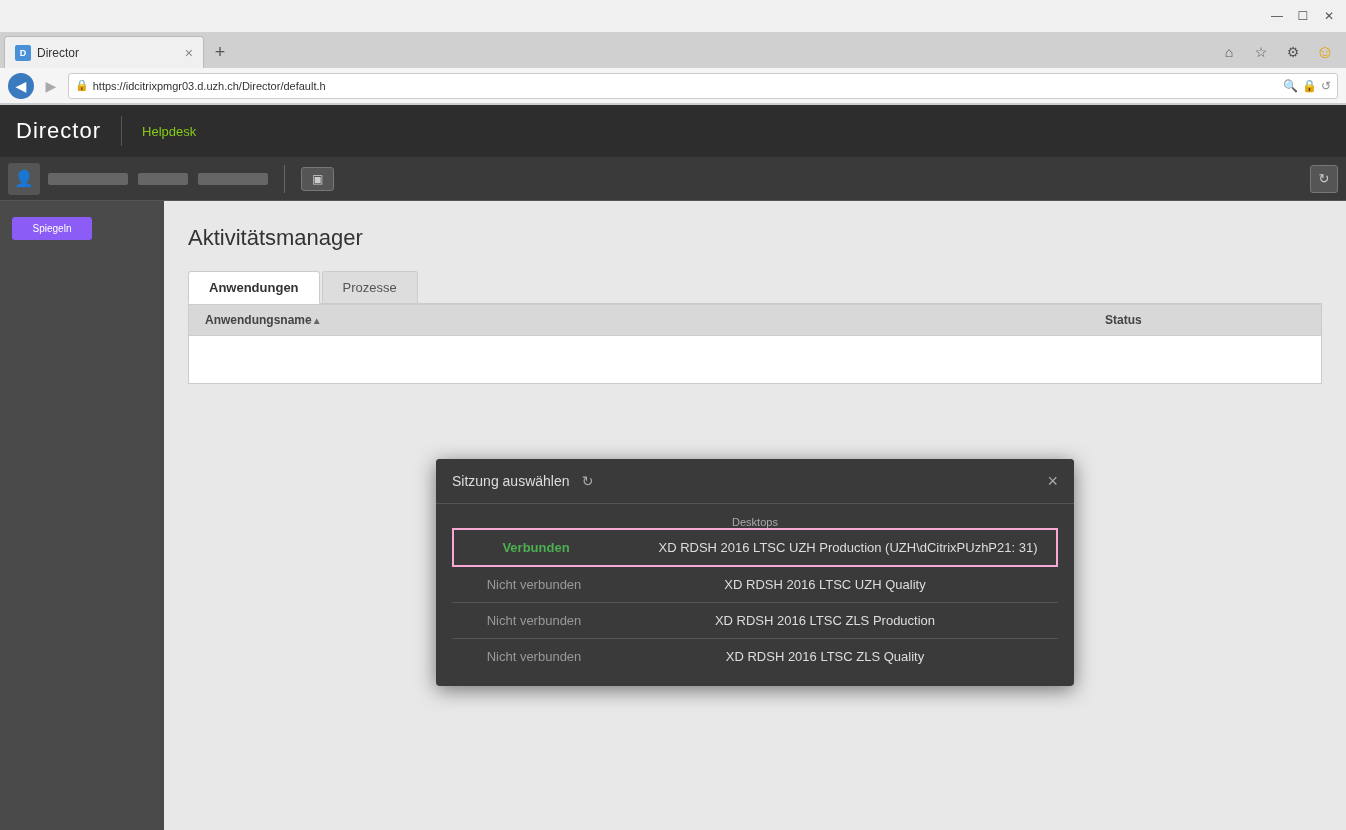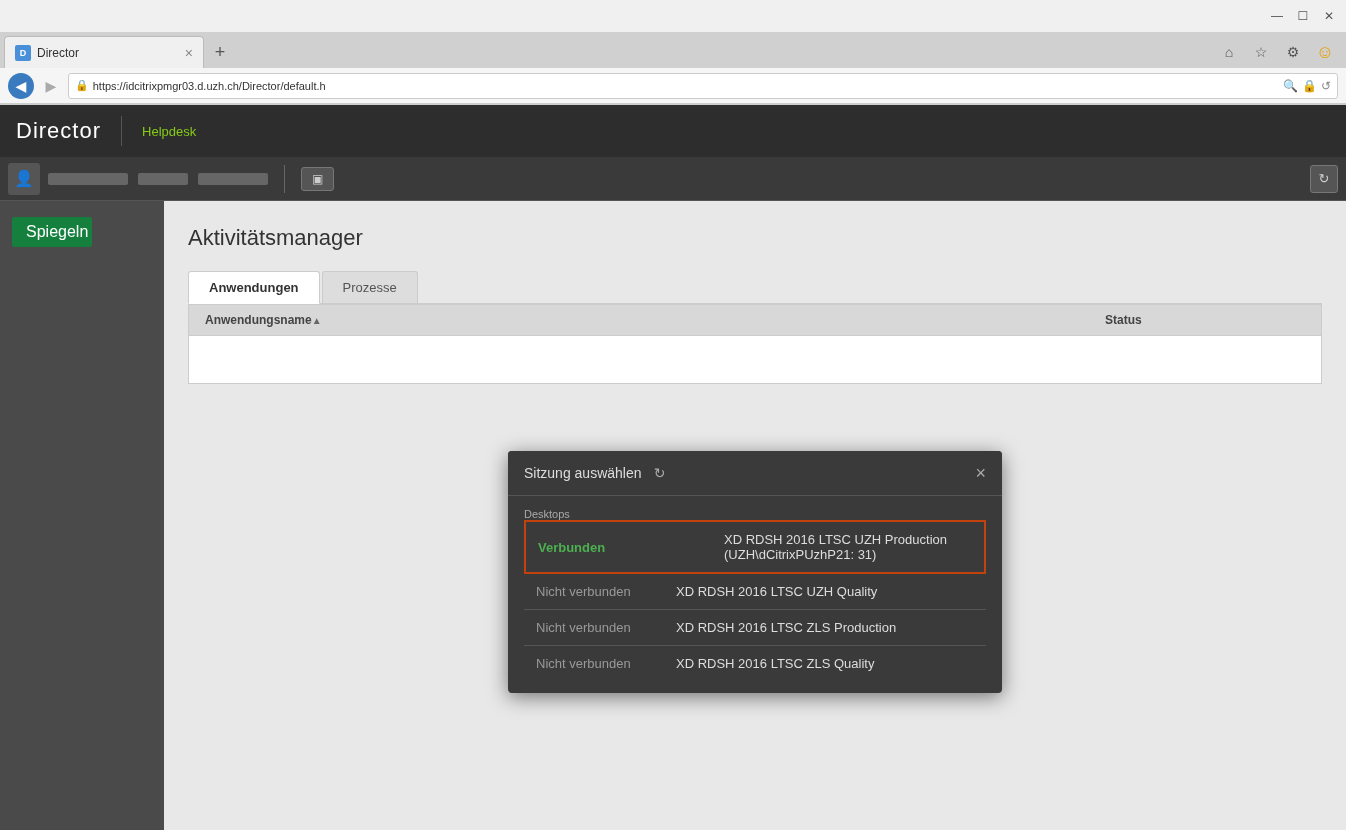--- a/index.html
+++ b/index.html
@@ -38,49 +38,49 @@
     .toolbar { background: #3a3a3a; display: flex; align-items: center; height: 44px; padding: 0 8px; gap: 8px; border-bottom: 1px solid #555; }
     .toolbar-user-icon { width: 32px; height: 32px; background: #555; border-radius: 3px; display: flex; align-items: center; justify-content: center; color: #ccc; font-size: 16px; cursor: pointer; }
     .toolbar-info { display: flex; align-items: center; gap: 4px; }
     .toolbar-redacted { background: #666; height: 12px; border-radius: 2px; }
     .toolbar-monitor-btn { background: #555; border: 1px solid #777; color: #ccc; padding: 4px 10px; border-radius: 3px; cursor: pointer; display: flex; align-items: center; gap: 4px; font-size: 12px; }
     .toolbar-refresh-btn { margin-left: auto; width: 28px; height: 28px; background: #555; border: 1px solid #777; border-radius: 3px; display: flex; align-items: center; justify-content: center; color: #ccc; cursor: pointer; }
 
     
     .main-layout { display: flex; height: calc(830px - 52px - 44px - 36px - 32px - 4px); }
     .sidebar { width: 164px; background: #4a4a4a; display: flex; flex-direction: column; padding: 16px 12px; gap: 8px; }
-    .spiegeln-btn { background: #15803d; color: white; border: none; padding: 6px 14px; border-radius: 3px; cursor: pointer; font-size: 16px; width: 80px; text-align: center; }
+    .spiegeln-btn { background: #8b5cf6; color: white; border: none; padding: 6px 14px; border-radius: 3px; cursor: pointer; font-size: 10px; width: 80px; text-align: center; }
 
     .content-area { flex: 1; background: #e8e8e8; padding: 24px; overflow: auto; position: relative; }
     .page-title { font-size: 22px; font-weight: 300; color: #333; margin-bottom: 20px; }
 
     
     .tabs { display: flex; border-bottom: 1px solid #ccc; margin-bottom: 0; }
     .tab { padding: 8px 20px; font-size: 13px; cursor: pointer; color: #555; border: 1px solid #ccc; border-bottom: none; background: #ddd; margin-right: 2px; border-radius: 3px 3px 0 0; }
     .tab.active { background: white; color: #333; font-weight: 600; border-bottom: 1px solid white; margin-bottom: -1px; }
 
     
     .table-container { background: white; border: 1px solid #ccc; min-height: 80px; }
     .table-header { display: flex; background: #d8d8d8; padding: 8px 16px; border-bottom: 1px solid #ccc; }
     .col-name { flex: 1; font-size: 12px; font-weight: 600; color: #444; display: flex; align-items: center; }
     .col-status { width: 200px; font-size: 12px; font-weight: 600; color: #444; }
     .sort-arrow { font-size: 10px; color: #666; }
 
     
     .modal-overlay { position: absolute; top: 0; left: 0; right: 0; bottom: 0; display: flex; align-items: center; justify-content: center; padding-top: 80px; }
-    .modal { background: #3a3a3a; border-radius: 4px; width: 494px; box-shadow: 0 4px 20px rgba(0,0,0,0.5); overflow: hidden; }
+    .modal { background: #3a3a3a; border-radius: 4px; width: 638px; box-shadow: 0 4px 20px rgba(0,0,0,0.5); overflow: hidden; text-align: center; }
     .modal-header { display: flex; align-items: center; justify-content: space-between; padding: 12px 16px; background: #3a3a3a; border-bottom: 1px solid #555; }
     .modal-title { color: #ddd; font-size: 14px; font-weight: 400; display: flex; align-items: center; gap: 8px; }
     .modal-refresh { color: #aaa; font-size: 14px; cursor: pointer; width: 20px; height: 20px; display: flex; align-items: center; justify-content: center; }
     .modal-close { color: #aaa; font-size: 18px; cursor: pointer; line-height: 1; }
     .modal-body { padding: 12px 16px; }
     .modal-section-label { color: #aaa; font-size: 11px; margin-bottom: 0; }
     .modal-row { display: flex; align-items: center; padding: 10px 12px; border-bottom: 1px solid #555; cursor: pointer; }
     .modal-row:last-child { border-bottom: none; }
-    .modal-row.selected { border: 2px solid #c2410c; background: #3a3a3a; gap: 46px; }
+    .modal-row.selected { border: 2px solid #f9a8d4; background: #3a3a3a; gap: 46px; }
     .modal-row-status { width: 140px; font-size: 13px; }
     .modal-row-status.connected { color: #4caf50; font-weight: 600; }
     .modal-row-status.disconnected { color: #999; }
     .modal-row-name { flex: 1; color: #ddd; font-size: 13px; }
   </style>
 </head>
 <body>
 
 <div class="browser-chrome">
 

